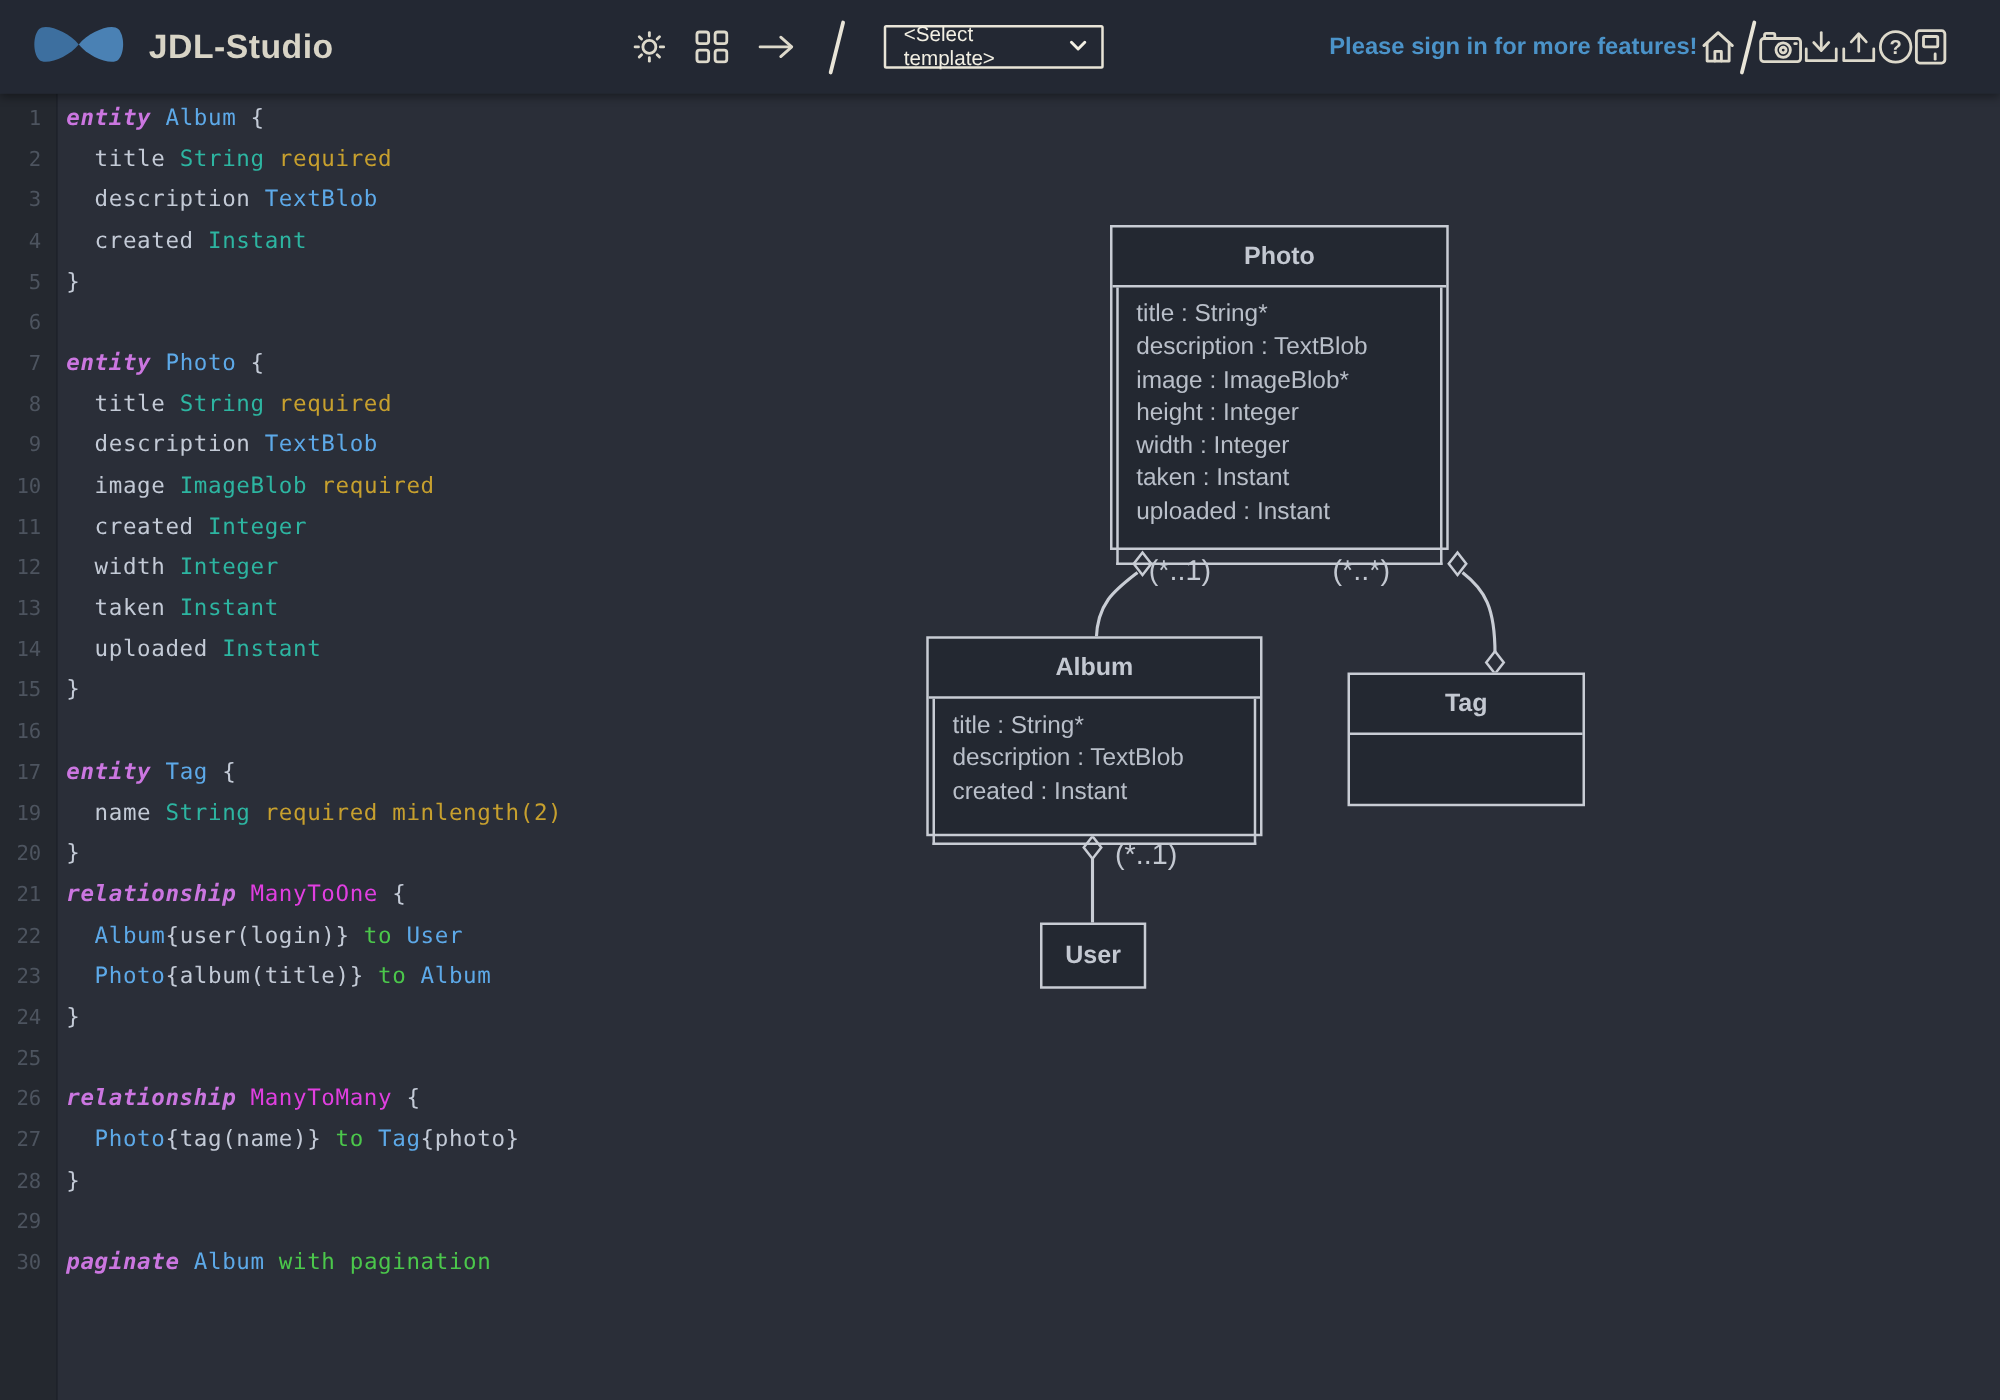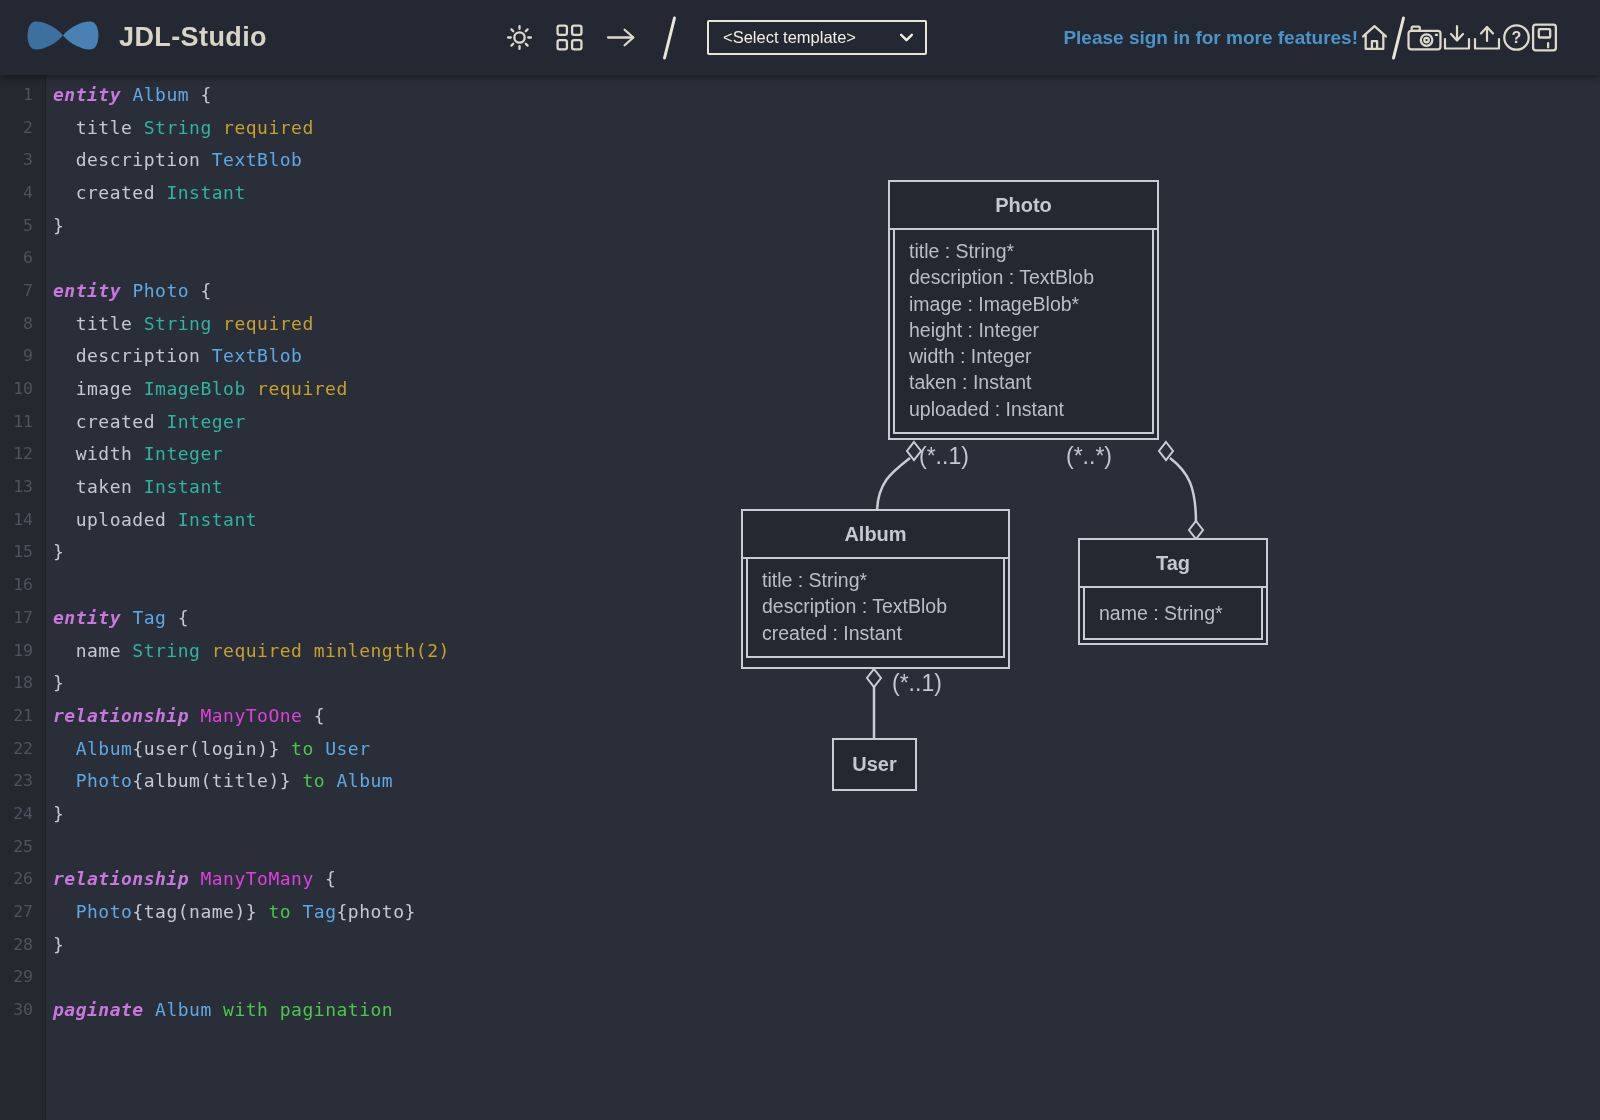--- a/index.html
+++ b/index.html
@@ -20,21 +20,21 @@
   .logo-group { position:absolute; left:24px; top:0; height:75px; display:flex; align-items:center; gap:17px; }
   .app-title { font-size:27px; font-weight:700; color:#d8d4c6; letter-spacing:.4px; }
   .center-tools { position:absolute; left:506px; top:0; height:75px; display:flex; align-items:center; gap:23px; }
   .right-tools { position:absolute; right:42px; top:0; height:75px; display:flex; align-items:center; }
   .icon-btn { display:flex; align-items:center; cursor:pointer; }
   .icon-btn svg { display:block; }
   .hdr-stroke { stroke:#ddd9cb; fill:none; stroke-width:2.2; stroke-linecap:round; stroke-linejoin:round; }
   .slash-div { display:flex; align-items:center; }
   .select-box {
     display:flex; align-items:center; justify-content:space-between;
-    width:220px; height:35px; margin-left:6px; padding:0 11px 0 14px;
+    width:176px; height:35px; margin-left:6px; padding:0 11px 0 14px;
     border:2px solid #e9e5d8; border-radius:2px;
     color:#f2efe3; font-size:16.5px; cursor:pointer; background:#232833;
   }
   .signin { color:#4b93c9; font-size:19px; font-weight:700; cursor:pointer; margin-right:2px; }
 
   
   .editor { position:absolute; left:0; top:75px; bottom:0; width:700px; z-index:2; }
   .gutter-bg { position:absolute; left:0; top:0; bottom:0; width:46px; background:#24282f; border-right:1px solid #1d212a; }
   .code-lines { position:relative; padding-top:3px; font-family:"DejaVu Sans Mono", monospace; font-size:18px; letter-spacing:.5px; }
   .code-line { display:flex; height:32.7px; align-items:center; }
@@ -46,21 +46,21 @@
   .diagram-layer { position:absolute; left:0; top:75px; right:0; bottom:0; }
   .connectors { position:absolute; left:0; top:0; z-index:1; }
   .conn { stroke:#c9cdd5; stroke-width:2.5; fill:none; }
   .diamond { stroke:#c9cdd5; stroke-width:2; fill:#2a2e38; }
   .entity {
     position:absolute; z-index:2;
     background:#232831; border:2px solid #c8ccd4; color:#b9bfc9;
   }
   .entity-header { text-align:center; font-size:20px; font-weight:700; color:#c3c8d1; padding:12px 6px 11px; border-bottom:2px solid #c8ccd4; }
   .entity-header.solo { border-bottom:none; padding:13px 6px; }
-  .entity-body { border:2px solid #c8ccd4; border-top:none; margin:0 3px 3px; padding:8px 14px 10px; font-size:19.5px; line-height:26.3px; }
+  .entity-body { border:2px solid #c8ccd4; border-top:none; margin:0 3px 3px; padding:8px 14px 28px; font-size:19.5px; line-height:26.3px; }
   .entity-body.pad-lg { padding-top:12px; padding-bottom:12px; }
   #box-photo { left:888px; top:105px;  width:271px; height:260px; }
   #box-album { left:741px; top:434px;  width:269px; height:160px; }
   #box-tag   { left:1078px; top:463px; width:190px; height:107px; }
   #box-user  { left:832px; top:663px;  width:85px;  height:53px; }
   .mult-label { position:absolute; z-index:2; color:#c3c8d1; font-size:23px; }
   #lbl-photo-album { left:919px; top:368px; }
   #lbl-photo-tag   { left:1066px; top:368px; }
   #lbl-album-user  { left:892px; top:595px; }
 </style>
@@ -267,21 +267,21 @@
         </div>
         <div class="code-line">
           <span class="ln">17</span>
           <span class="code"><span class="tok-kw">entity</span><span class="tok-pln"> </span><span class="tok-ent">Tag</span><span class="tok-pln"> {</span></span>
         </div>
         <div class="code-line">
           <span class="ln">19</span>
           <span class="code"><span class="tok-pln">  name </span><span class="tok-typ">String</span><span class="tok-pln"> </span><span class="tok-val">required</span><span class="tok-pln"> </span><span class="tok-val">minlength(2)</span></span>
         </div>
         <div class="code-line">
-          <span class="ln">18</span>
+          <span class="ln">20</span>
           <span class="code"><span class="tok-pln">}</span></span>
         </div>
         <div class="code-line">
           <span class="ln">21</span>
           <span class="code"><span class="tok-kw">relationship</span><span class="tok-pln"> </span><span class="tok-rel">ManyToOne</span><span class="tok-pln"> {</span></span>
         </div>
         <div class="code-line">
           <span class="ln">22</span>
           <span class="code"><span class="tok-pln">  </span><span class="tok-ent">Album</span><span class="tok-pln">{user(login)} </span><span class="tok-opt">to</span><span class="tok-pln"> </span><span class="tok-ent">User</span></span>
         </div>
@@ -346,23 +346,20 @@
     <div class="entity" id="box-album">
       <div class="entity-header">Album</div>
       <div class="entity-body">
           <div class="field">title : String*</div>
           <div class="field">description : TextBlob</div>
           <div class="field">created : Instant</div>
         </div>
     </div>
     <div class="entity" id="box-tag">
       <div class="entity-header">Tag</div>
-      <div class="entity-body pad-lg">
-          <div class="field">name : String*</div>
-        </div>
     </div>
     <div class="entity" id="box-user">
       <div class="entity-header solo">User</div>
     </div>
 
     <div class="mult-label" id="lbl-photo-album">(*..1)</div>
     <div class="mult-label" id="lbl-photo-tag">(*..*)</div>
     <div class="mult-label" id="lbl-album-user">(*..1)</div>
   </div>
 

